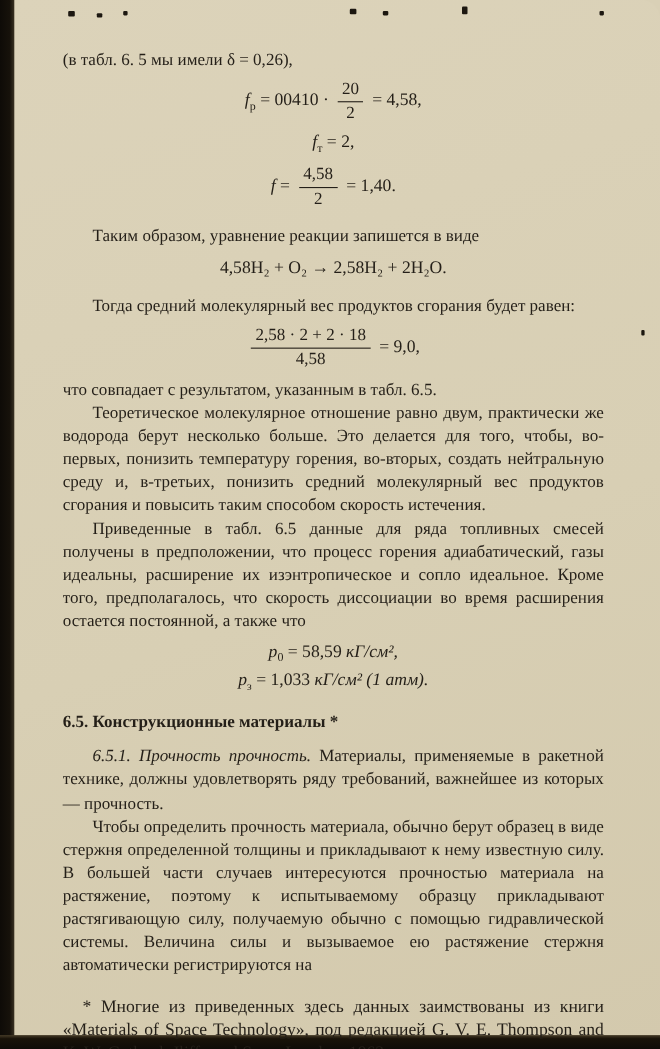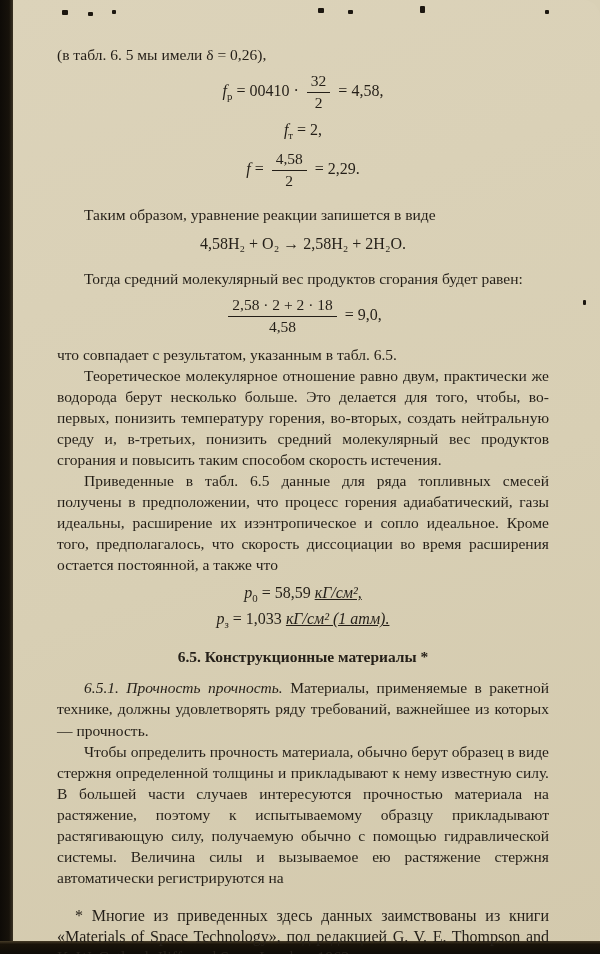--- a/index.html
+++ b/index.html
@@ -50,24 +50,24 @@
     line-height:1.2;
     margin:0 4px;
     font-size:15.5px;
   }
   .frac .num { display:block; border-bottom:1.2px solid #241f18; padding:0 4px 1px 4px; }
   .frac .den { display:block; padding-top:1px; }
 
   .heading {
     font-weight:bold;
     margin:14px 0 10px 0;
-    text-align:center;
+    text-align:left;
   }
   .ital { font-style:italic; }
-  .unit { font-style:italic;text-decoration:underline; }
+  .unit { font-style:italic; }
 
   .footnote {
     margin-top:18px;
     font-size:16px;
     line-height:1.3;
     text-indent:18px;
   }
   .page-number {
     margin-top:10px;
     text-align:right;
@@ -89,29 +89,29 @@
   <div class="speck" style="left:348px; top:10px; width:5px; height:4px;"></div>
   <div class="speck" style="left:420px; top:6px; width:5px; height:7px;"></div>
   <div class="speck" style="left:545px; top:10px; width:4px; height:4px;"></div>
   <div class="speck" style="left:583px; top:300px; width:3px; height:5px;"></div>
 
   <div class="content">
 
     <p><span>(в табл. 6. 5 мы имели δ = 0,26),</span></p>
 
     <div class="eq">
-      <span class="var">f</span><sub>р</sub><span> = 00410 · </span><span class="frac"><span class="num">32</span><span class="den">2</span></span><span> = 4,58,</span>
+      <span class="var">f</span><sub>р</sub><span> = 00410 · </span><span class="frac"><span class="num">20</span><span class="den">2</span></span><span> = 4,58,</span>
     </div>
 
     <div class="eq">
       <span class="var">f</span><sub>т</sub><span> = 2,</span>
     </div>
 
     <div class="eq">
-      <span class="var">f</span><span> = </span><span class="frac"><span class="num">4,58</span><span class="den">2</span></span><span> = 2,29.</span>
+      <span class="var">f</span><span> = </span><span class="frac"><span class="num">4,58</span><span class="den">2</span></span><span> = 1,40.</span>
     </div>
 
     <p class="indent para-gap"><span>Таким образом, уравнение реакции запишется в виде</span></p>
 
     <div class="eq"><span>4,58H₂ + O₂ → 2,58H₂ + 2H₂O.</span></div>
 
     <p class="indent para-gap"><span>Тогда средний молекулярный вес продуктов сгорания будет равен:</span></p>
 
     <div class="eq">
       <span class="frac"><span class="num">2,58 · 2 + 2 · 18</span><span class="den">4,58</span></span><span> = 9,0,</span>

